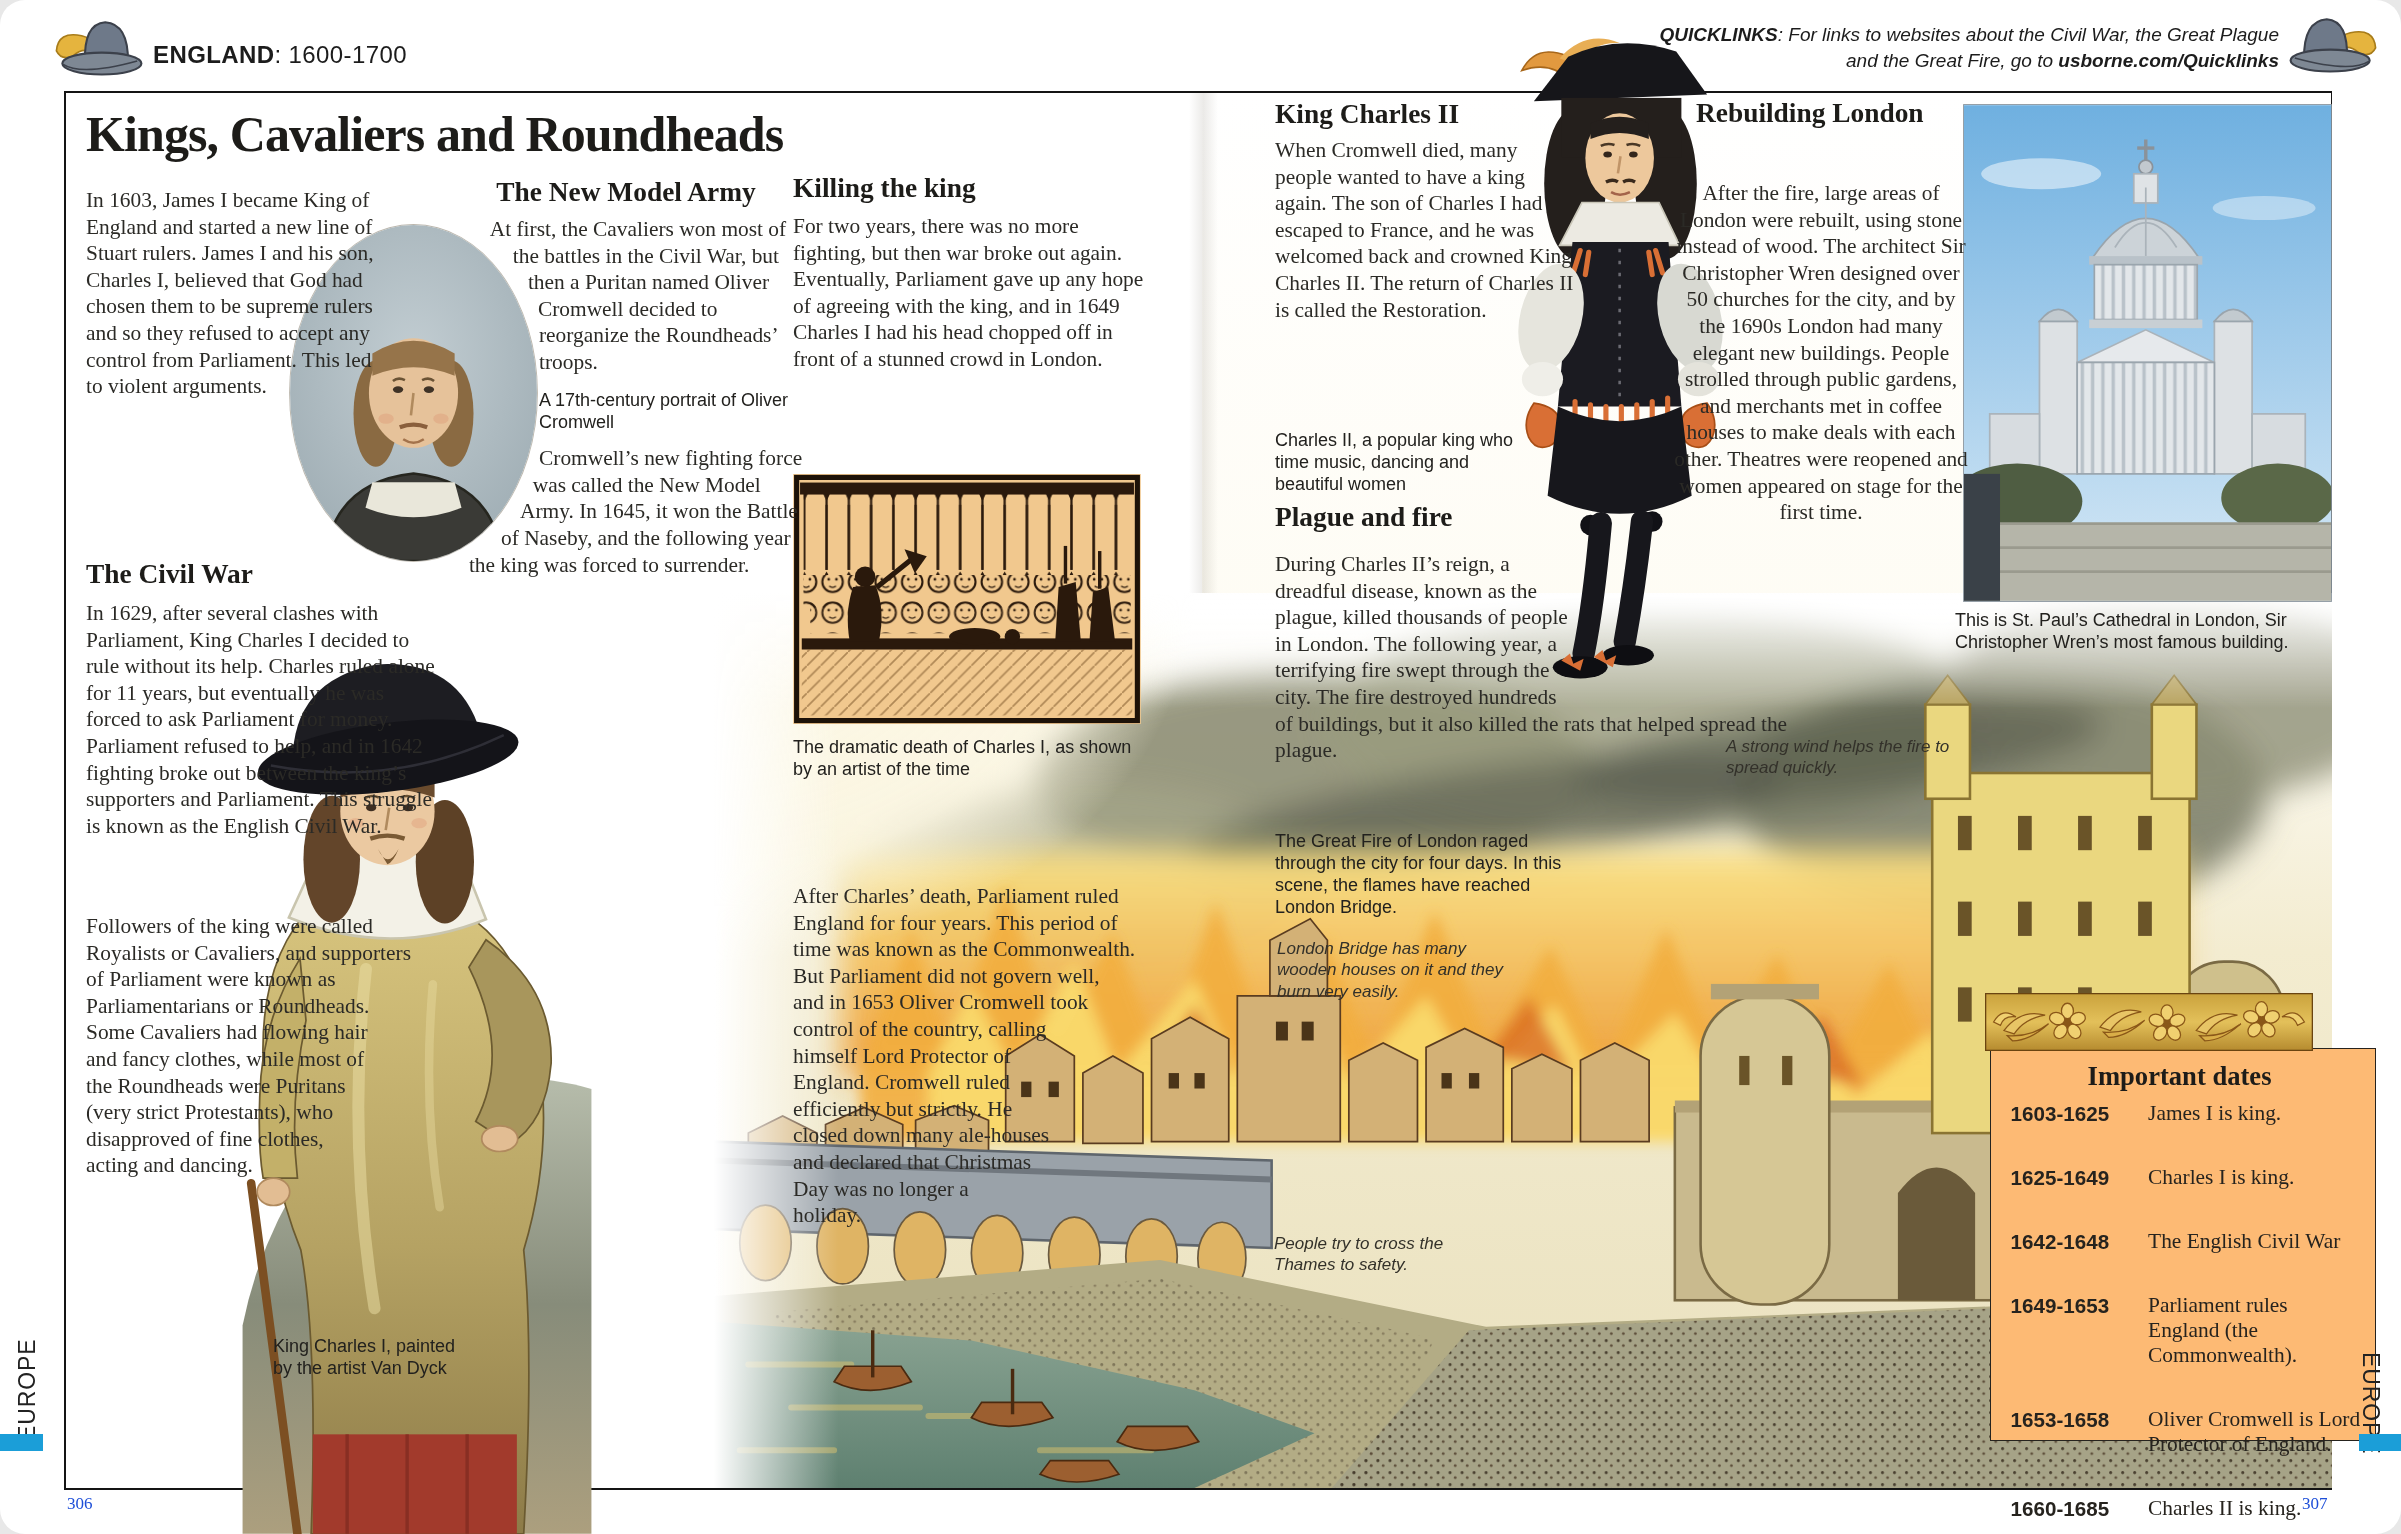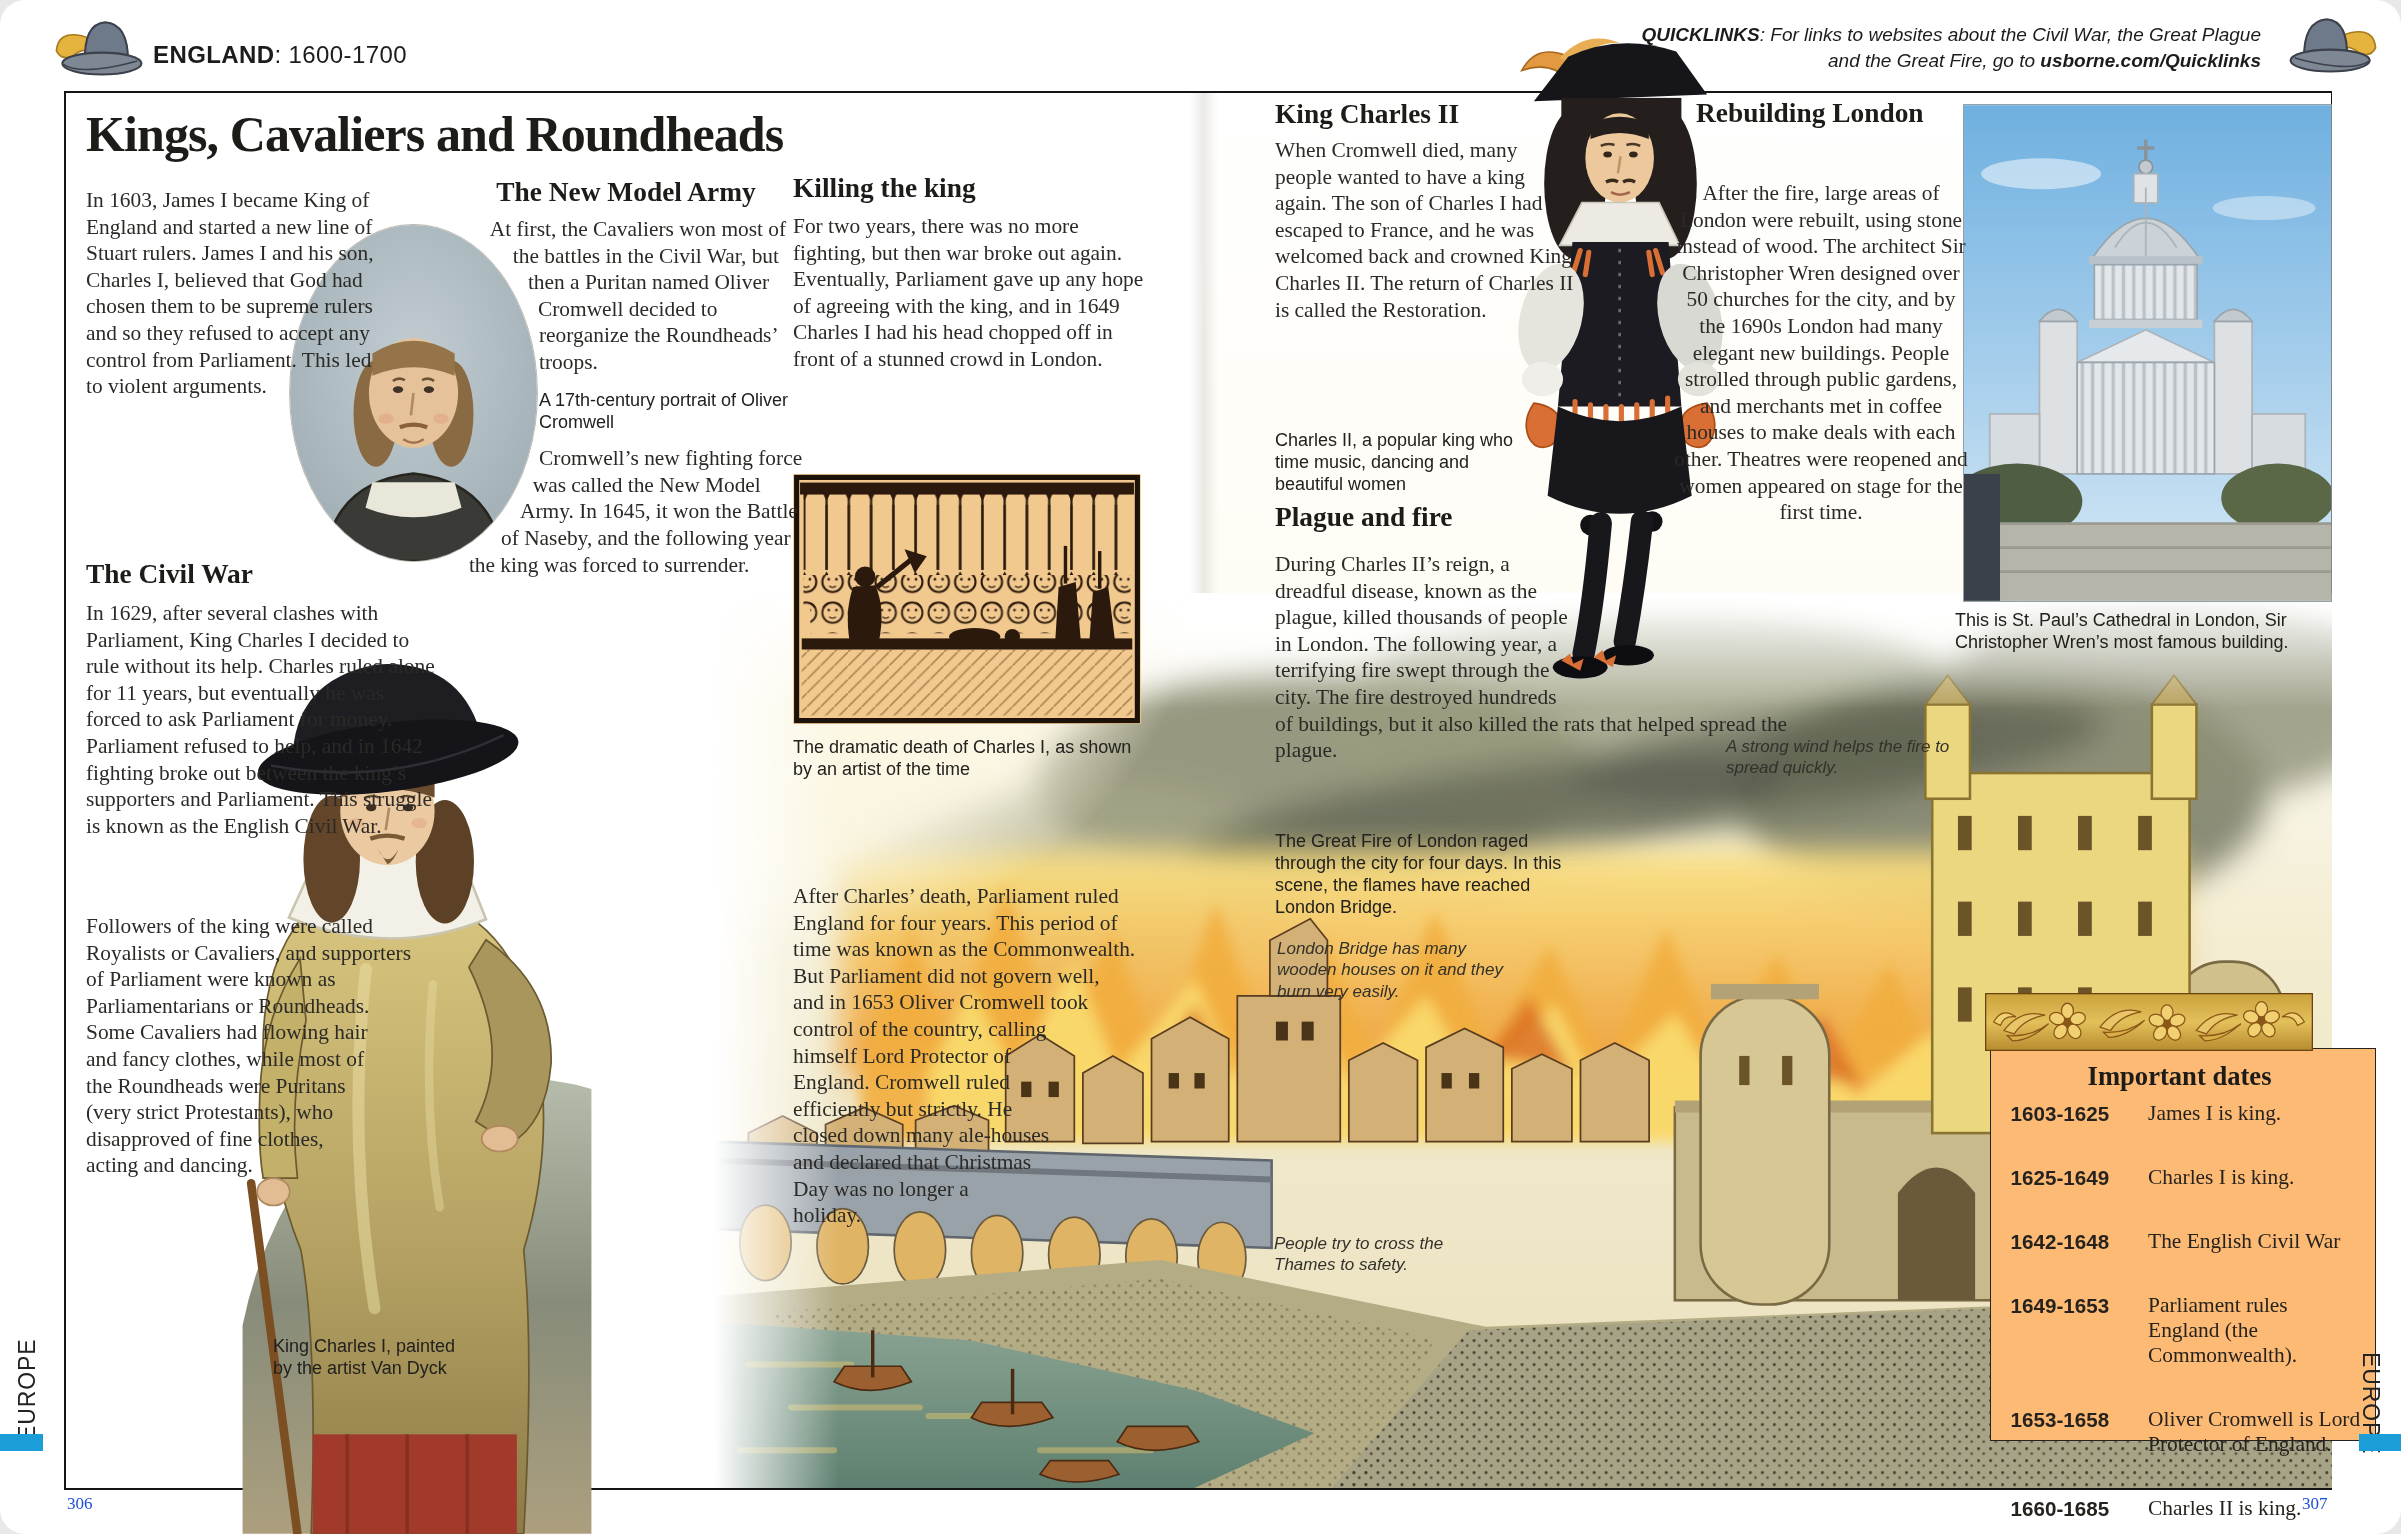--- a/index.html
+++ b/index.html
@@ -64,21 +64,21 @@
   <svg class="abs" style="left:48px;top:10.3px;width:101px;height:70px;z-index:8" viewBox="0 0 120 82">
     <path d="M10 48 Q12 24 40 30 Q62 36 58 52 Q42 42 30 54 Q16 60 10 48 Z" fill="#e5b43e" stroke="#a87c1a" stroke-width="2"></path>
     <path d="M44 62 Q42 16 68 14 Q96 16 95 62 Z" fill="#6e7989" stroke="#3c414b" stroke-width="2.5"></path>
     <ellipse cx="64" cy="63" rx="47" ry="13" fill="#7e8894" stroke="#3c414b" stroke-width="2.5"></ellipse>
     <path d="M18 64 Q40 78 106 60" fill="none" stroke="#3c414b" stroke-width="2"></path>
   </svg>
   <div class="abs hdr-label" style="left:153px;top:41px;z-index:8">
     <b>ENGLAND</b><span>: 1600-1700</span>
   </div>
 
-  <div class="abs quick" style="right:140px;top:22px;width:720px;z-index:8">
+  <div class="abs quick" style="right:122px;top:22px;width:720px;z-index:8">
     <div><b>QUICKLINKS</b><span>: For links to websites about the Civil War, the Great Plague</span></div>
     <div><span>and the Great Fire, go to </span><b>usborne.com/Quicklinks</b></div>
   </div>
   <svg class="abs" style="left:2283px;top:6.9px;width:101px;height:70px;z-index:8;transform:scaleX(-1)" viewBox="0 0 120 82">
     <path d="M10 48 Q12 24 40 30 Q62 36 58 52 Q42 42 30 54 Q16 60 10 48 Z" fill="#e5b43e" stroke="#a87c1a" stroke-width="2"></path>
     <path d="M44 62 Q42 16 68 14 Q96 16 95 62 Z" fill="#6e7989" stroke="#3c414b" stroke-width="2.5"></path>
     <ellipse cx="64" cy="63" rx="47" ry="13" fill="#7e8894" stroke="#3c414b" stroke-width="2.5"></ellipse>
     <path d="M18 64 Q40 78 106 60" fill="none" stroke="#3c414b" stroke-width="2"></path>
   </svg>
 

